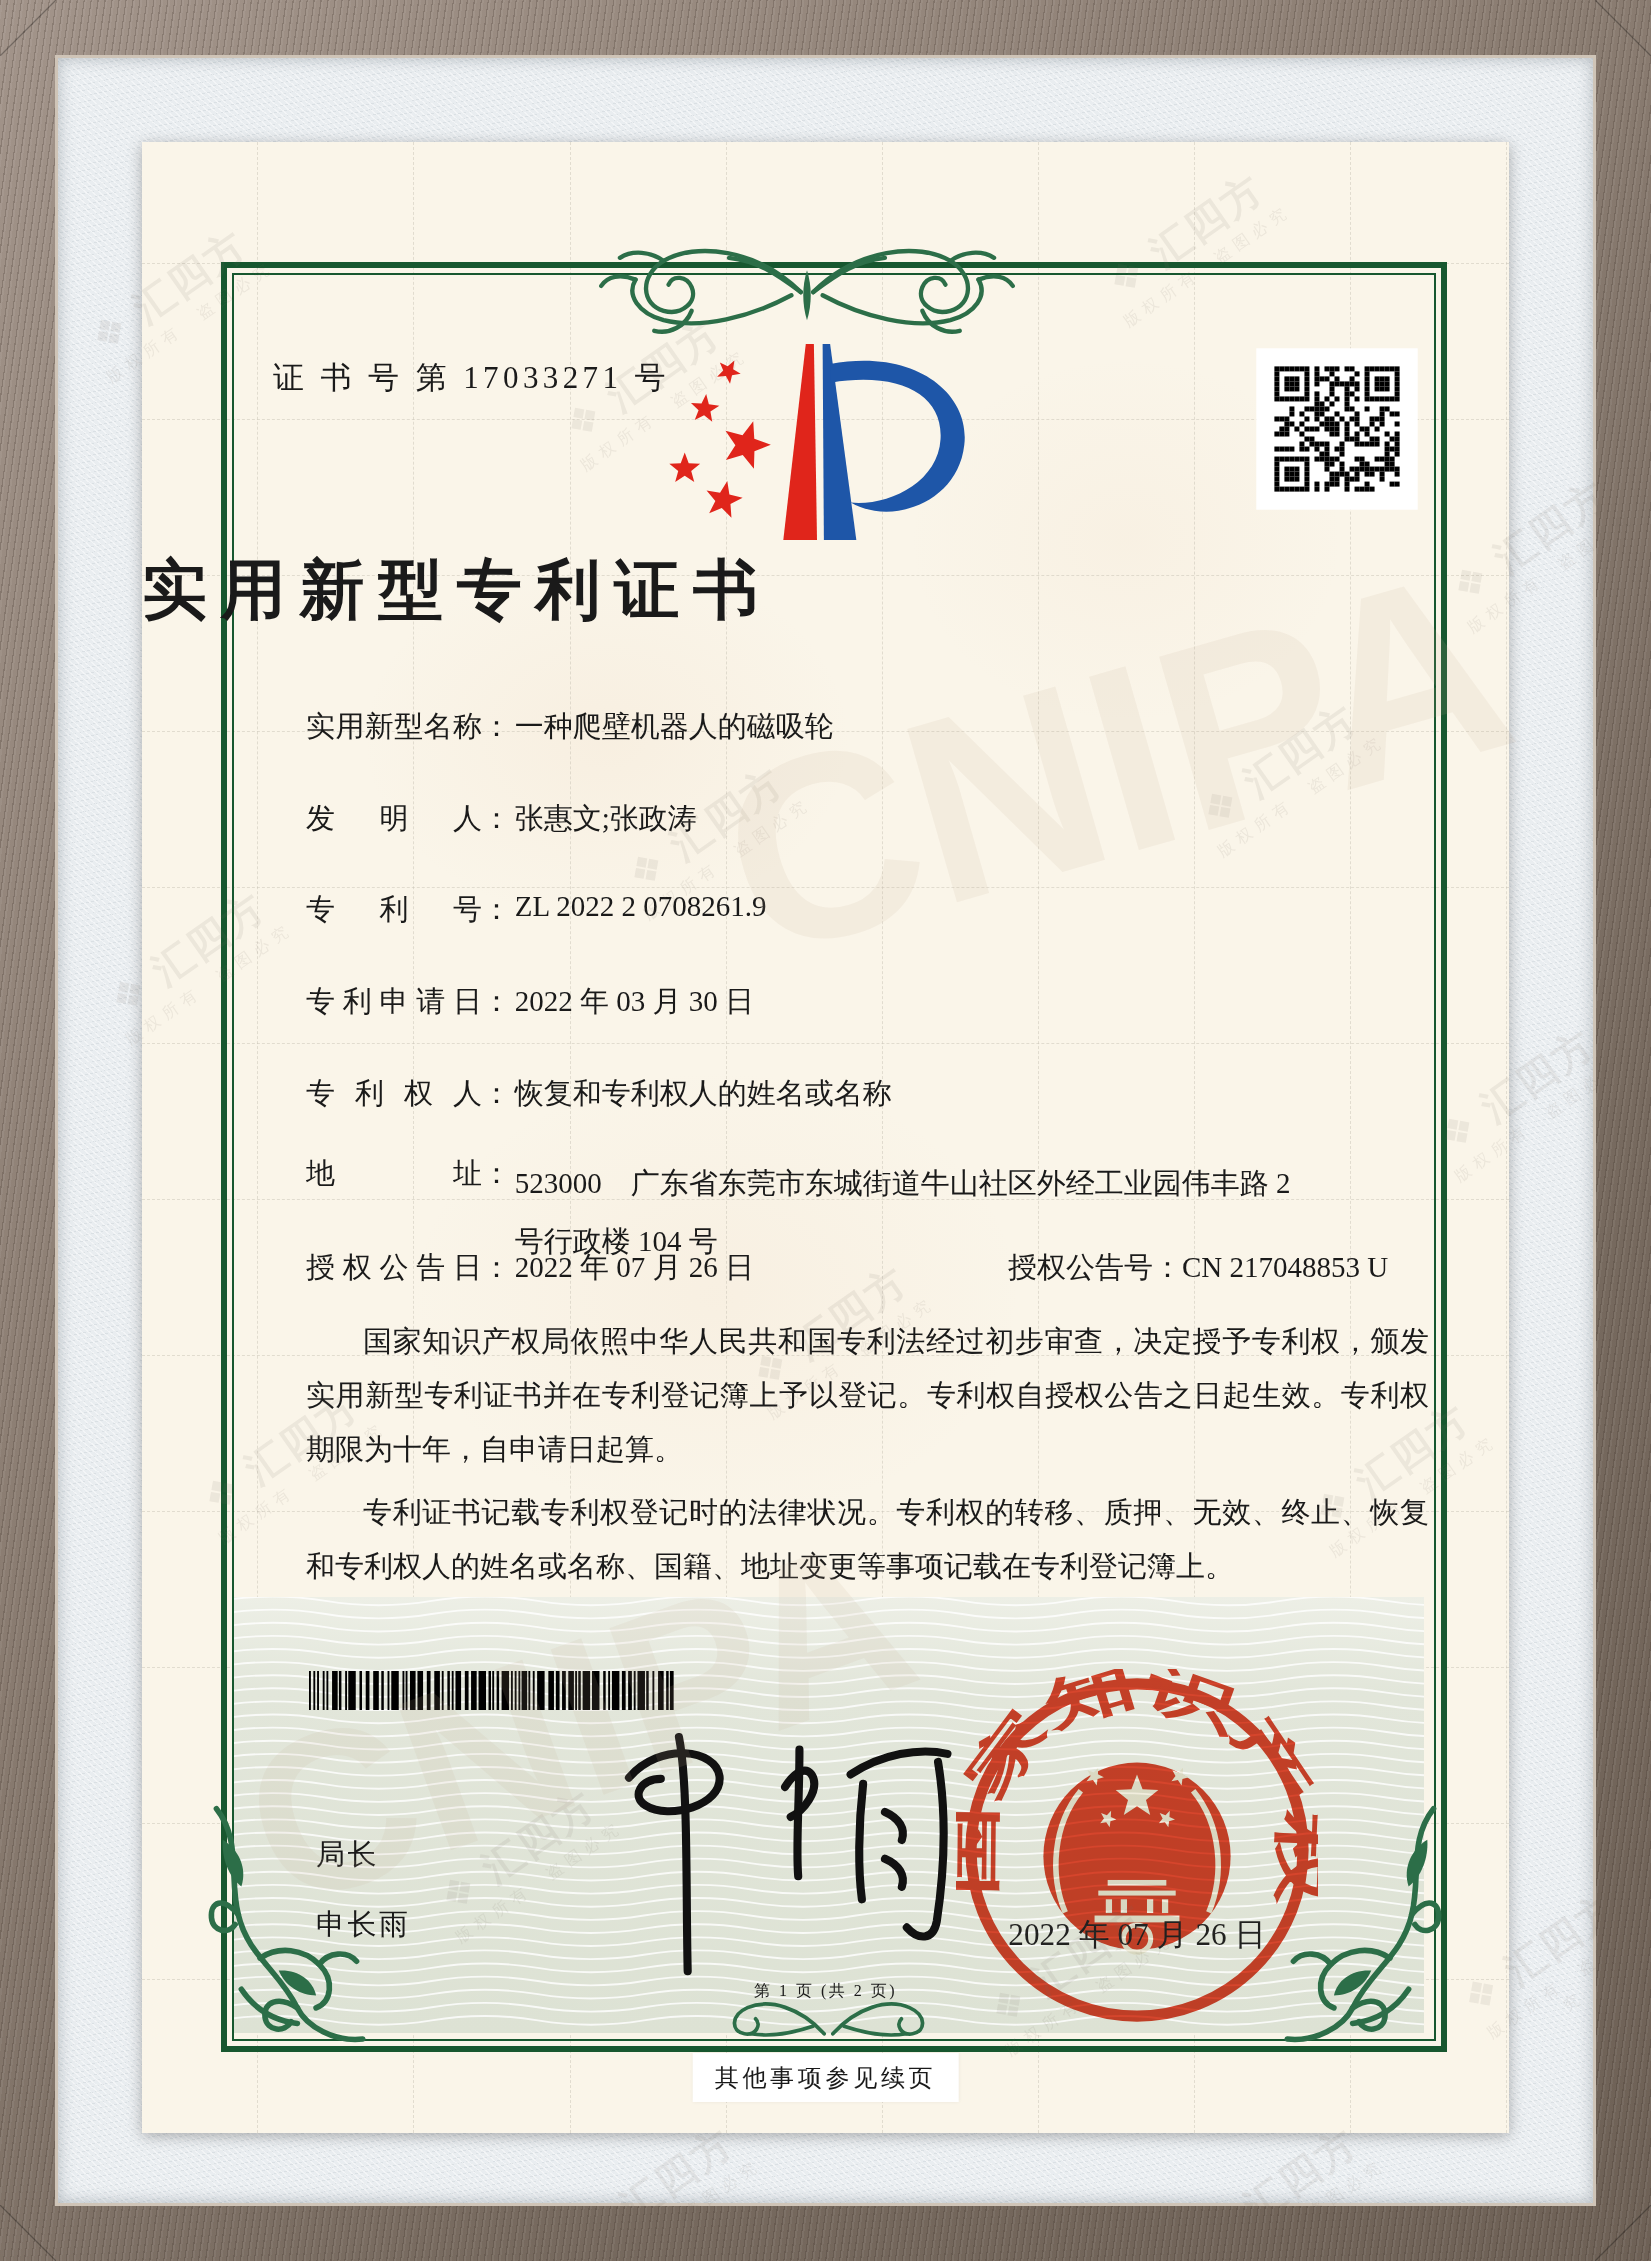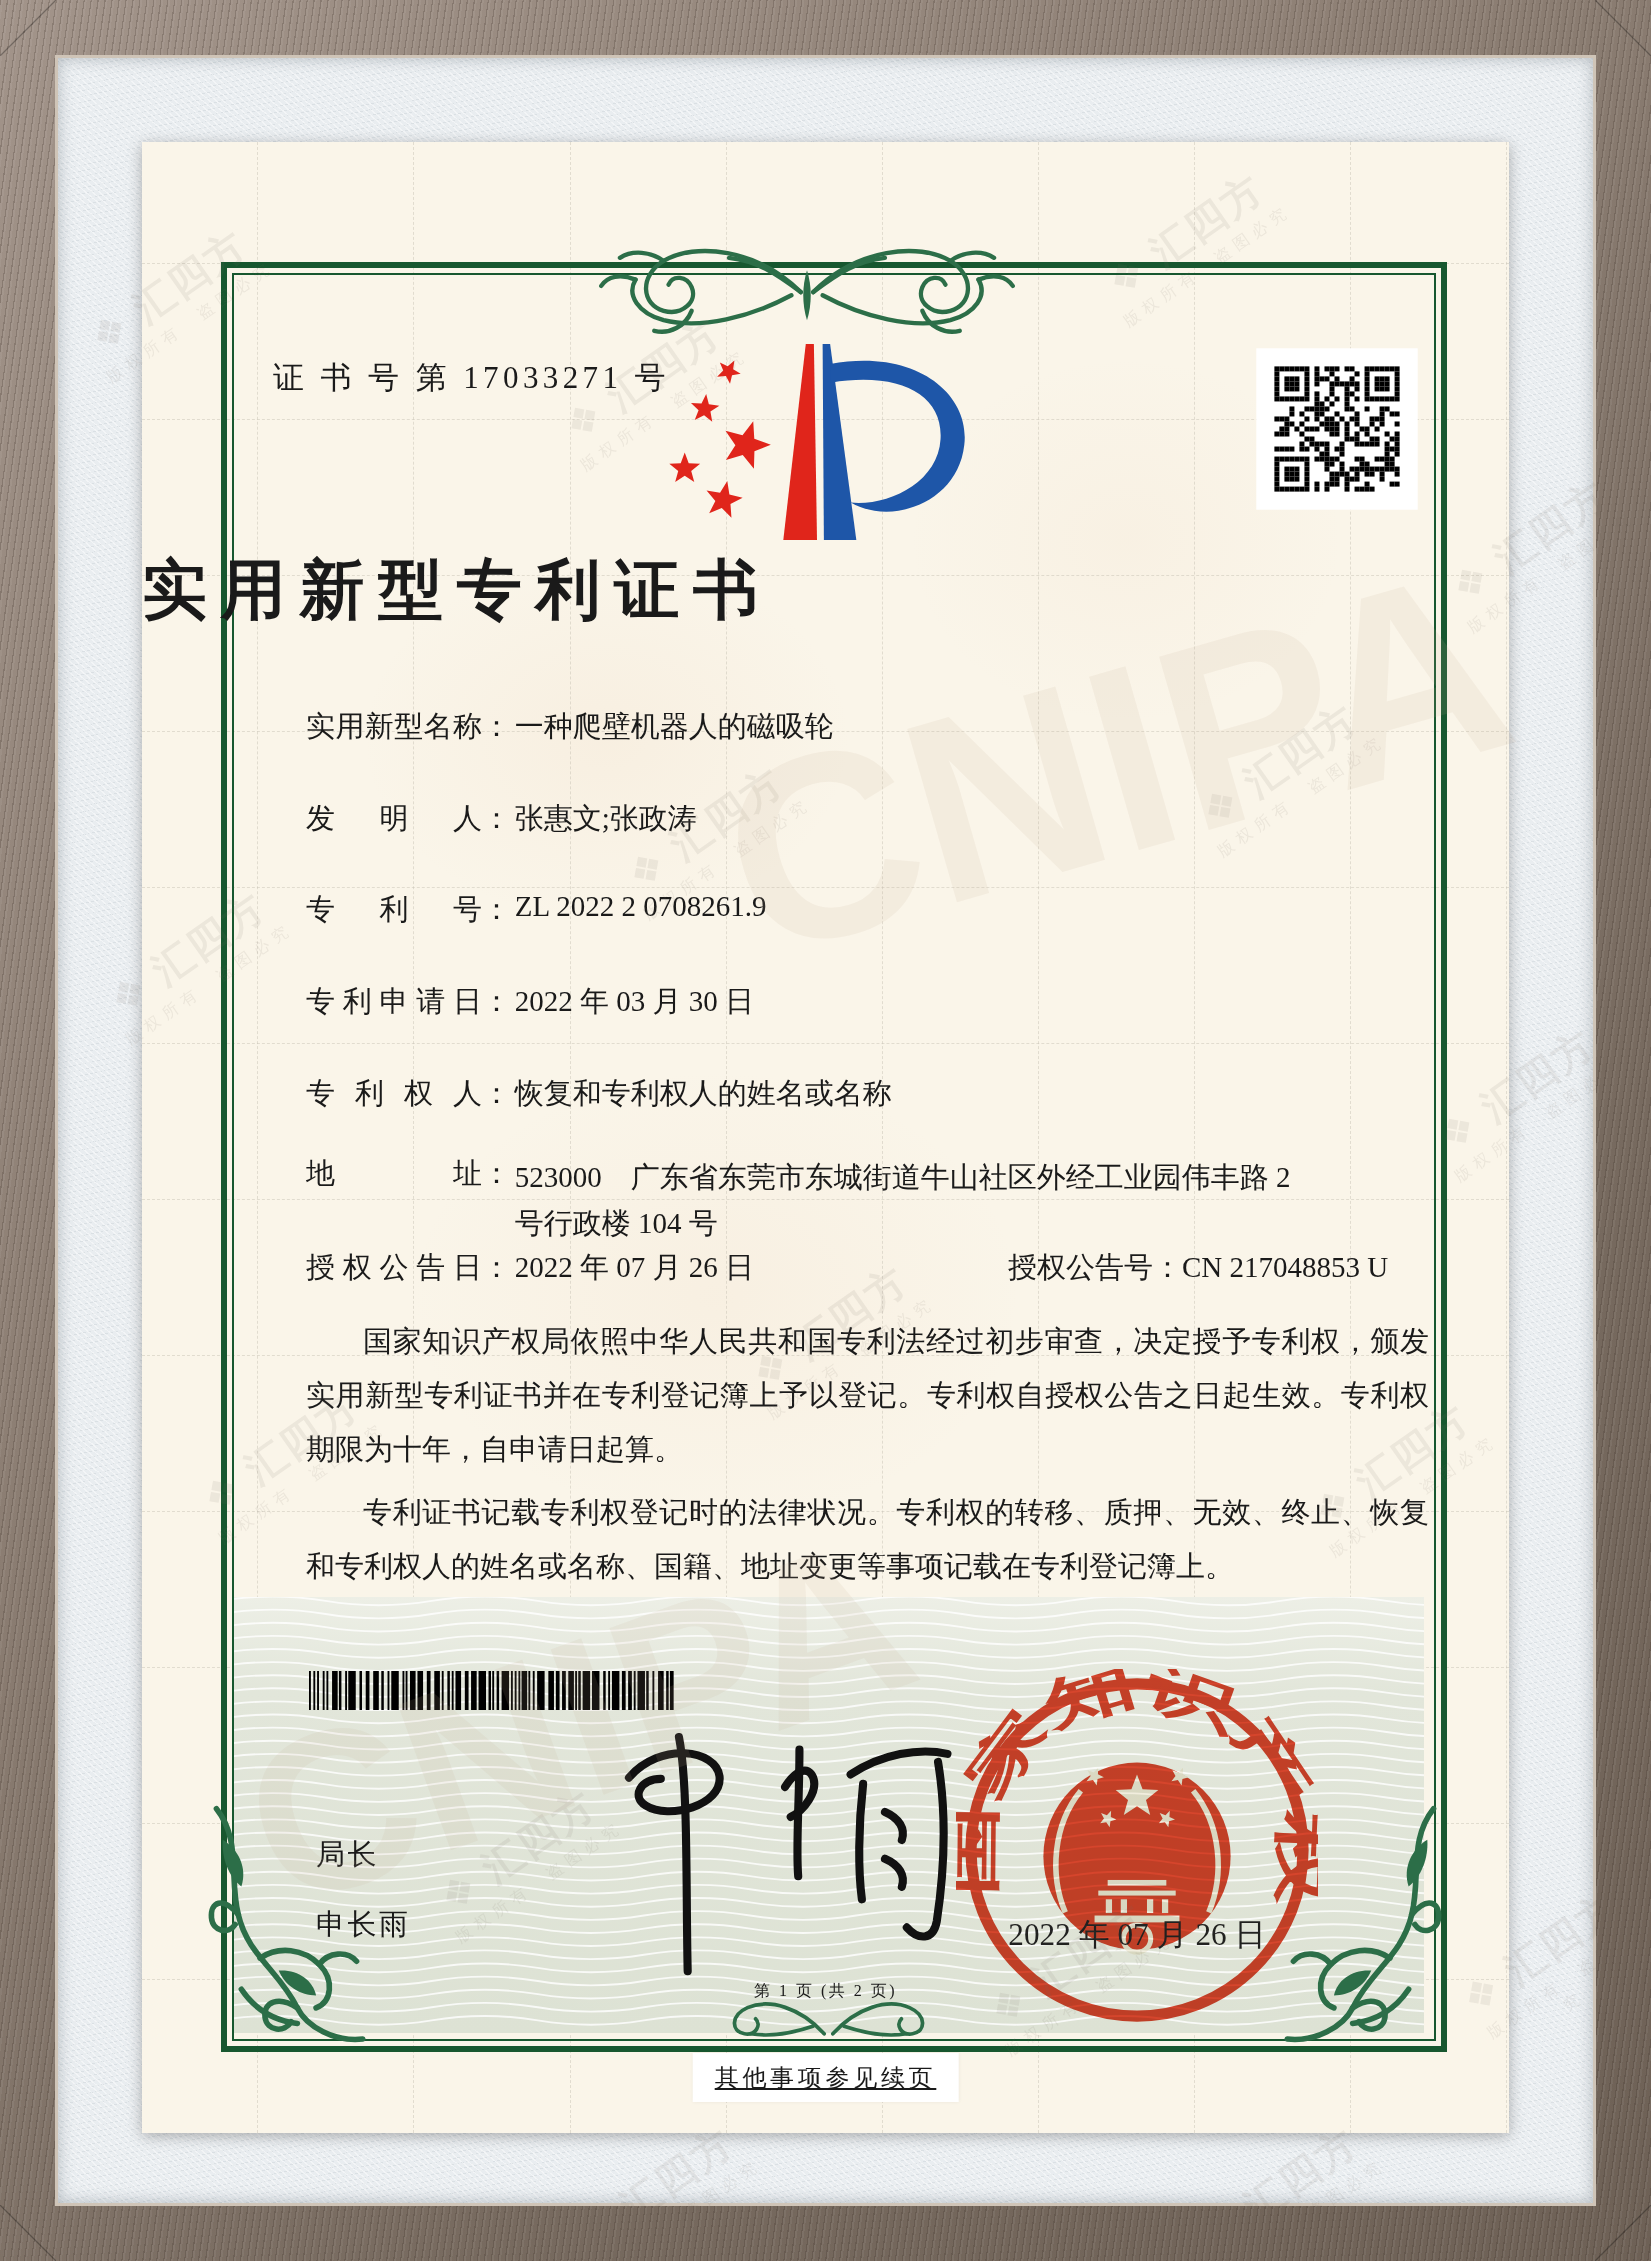--- a/index.html
+++ b/index.html
@@ -48,35 +48,35 @@
   .logo{position:absolute;left:524px;top:197px;width:312px;height:206px;}
   .qr{position:absolute;left:1123px;top:215px;width:144px;height:144px;background:#fff;
       box-shadow:0 0 0 8.7px #fff;}
   .title{position:absolute;left:0;width:100%;top:404px;text-align:left;font-size:65px;
      font-weight:bold;letter-spacing:13.7px;}
   
   .frow{position:absolute;left:164px;font-size:29px;white-space:nowrap;}
   .frow .lab{display:inline-block;width:176px;text-align:justify;text-align-last:justify;vertical-align:top;}
   .frow .colon{vertical-align:top;}
   .frow .val{display:inline-block;vertical-align:top;margin-left:3.7px;}
-  .frow.addr .val{white-space:normal;width:793px;line-height:46px;}
+  .frow.addr .val{white-space:normal;width:793px;line-height:58px;}
   .grantno{position:absolute;left:702px;top:0;}
   
   .paras{position:absolute;left:164px;top:1172px;width:1123px;font-size:29px;line-height:54px;
      text-align:justify;}
   .paras p{margin:0 0 8.7px 0;text-indent:57px;}
   
   .barcode{position:absolute;left:167px;top:1529px;width:369px;height:39px;}
   .director{position:absolute;left:174px;font-size:29px;letter-spacing:2.5px;}
   .d1{top:1693px;} .d2{top:1763px;}
   .sig{position:absolute;left:359px;top:1573px;width:487px;height:275px;}
   .seal{position:absolute;left:814px;top:1527px;width:362px;height:362px;mix-blend-mode:multiply;opacity:.94;}
   .pageinfo{position:absolute;left:0;width:100%;top:1839px;text-align:center;font-size:16px;letter-spacing:2.5px;}
   .note{position:absolute;left:50%;transform:translateX(-50%);top:1911px;background:#fff;
-     padding:8.7px 22.5px;font-size:24px;letter-spacing:3.7px;box-shadow:0 0 3.7px rgba(0,0,0,.06);text-decoration:underline;}
+     padding:8.7px 22.5px;font-size:24px;letter-spacing:3.7px;box-shadow:0 0 3.7px rgba(0,0,0,.06);}
   
   .wm{position:absolute;transform:rotate(-35deg);color:rgba(115,105,95,.10);
       font-family:"Liberation Sans","DejaVu Sans",sans-serif;text-align:center;pointer-events:none;}
   .wm .b{font-size:40px;font-weight:bold;letter-spacing:2.5px;}
   .wm .s{font-size:16px;letter-spacing:6.2px;}
   .ghost{position:absolute;font-family:"Liberation Sans","DejaVu Sans",sans-serif;font-weight:bold;
       color:rgba(195,172,148,.12);pointer-events:none;}
 </style>
 </head>
 <body>

